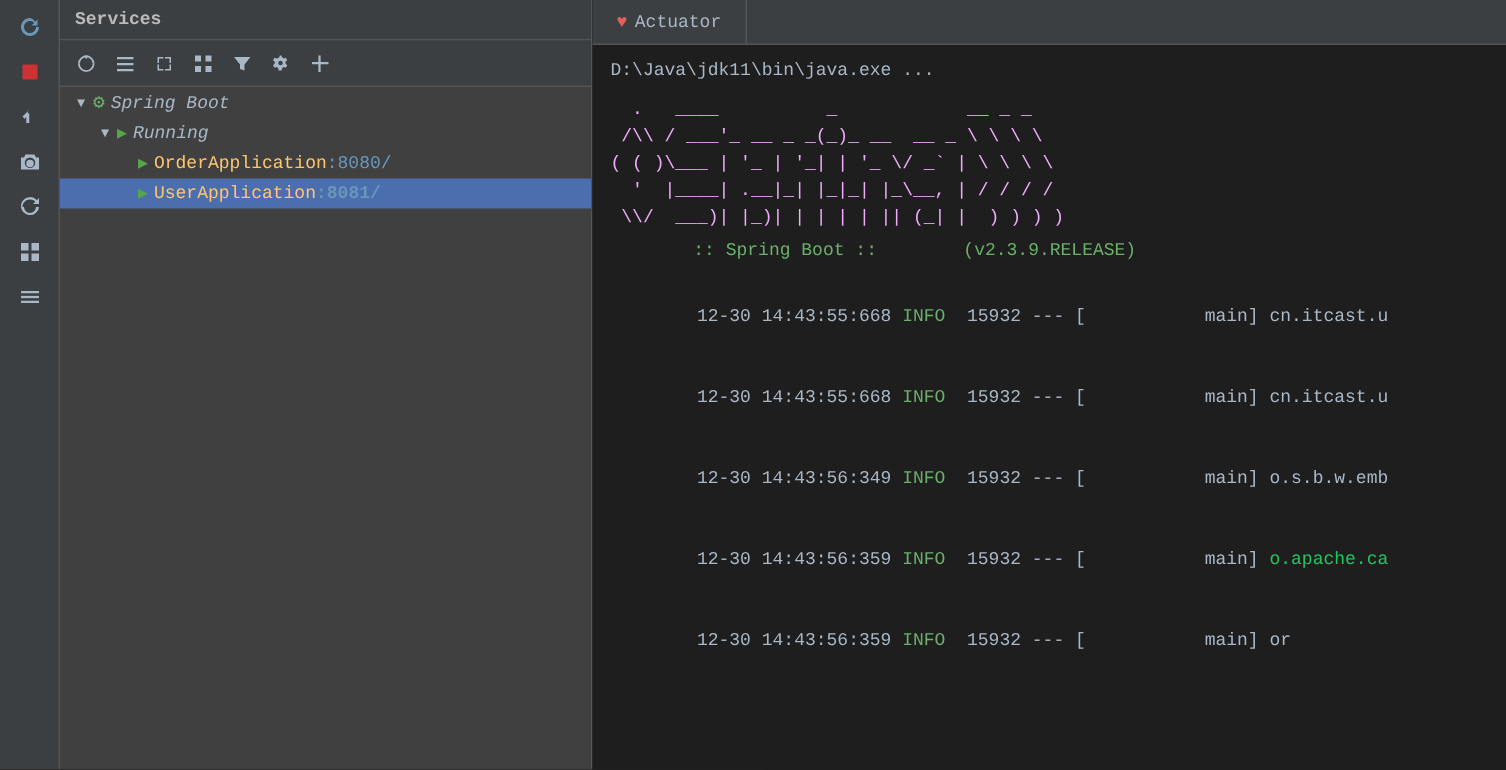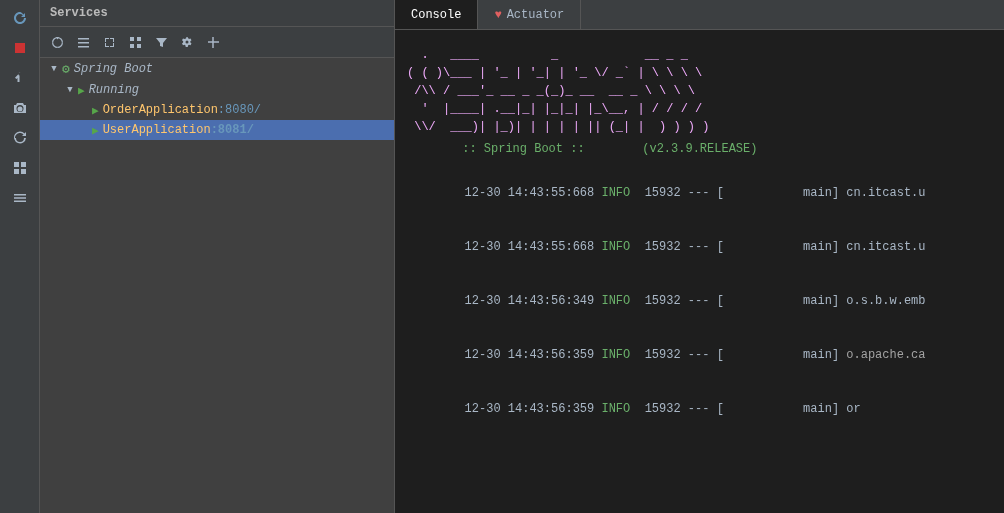--- a/index.html
+++ b/index.html
@@ -291,52 +291,50 @@
       <div class="tree-item tree-indent-3 selected">
         <span style="color:#57a64a;font-size:11px;margin-right:4px;margin-left:12px;">▶</span>
         <span class="item-label-orange">UserApplication</span>
         <span style="color:#6897bb;cursor:pointer;font-weight:bold;">:8081/</span>
       </div>
     </div>
   </div>
 
   <div class="right-panel">
     <div class="tabs-bar">
-      <div class="tab active">
-        <span>Console</span>
-      </div>
       <div class="tab">
         <span style="color:#e06060;font-size:12px;">♥</span>
         <span>Actuator</span>
       </div>
     </div>
 
     <div class="console-area">
+      <div class="console-line cmd-line">D:\Java\jdk11\bin\java.exe ...</div>
       <div style="height:8px;"></div>
 
       <div class="console-line ascii-art">  .   ____          _            __ _ _</div>
+      <div class="console-line ascii-art"> /\\ / ___'_ __ _ _(_)_ __  __ _ \ \ \ \</div>
       <div class="console-line ascii-art">( ( )\___ | '_ | '_| | '_ \/ _` | \ \ \ \</div>
-      <div class="console-line ascii-art"> /\\ / ___'_ __ _ _(_)_ __  __ _ \ \ \ \</div>
       <div class="console-line ascii-art">  '  |____| .__|_| |_|_| |_\__, | / / / /</div>
       <div class="console-line ascii-art"> \\/  ___)| |_)| | | | | || (_| |  ) ) ) )</div>
 
       <div style="height:4px;"></div>
       <div class="console-line spring-boot-line"> :: Spring Boot ::        (v2.3.9.RELEASE)</div>
       <div style="height:8px;"></div>
 
       <div class="console-line">
         <span style="color:#a9b7c6;">12-30 14:43:55:668 </span><span style="color:#6aaf6a;">INFO </span><span style="color:#a9b7c6;"> 15932 --- [</span><span style="color:#a9b7c6;">           main] </span><span style="color:#a9b7c6;">cn.itcast.u</span>
       </div>
       <div class="console-line">
         <span style="color:#a9b7c6;">12-30 14:43:55:668 </span><span style="color:#6aaf6a;">INFO </span><span style="color:#a9b7c6;"> 15932 --- [</span><span style="color:#a9b7c6;">           main] </span><span style="color:#a9b7c6;">cn.itcast.u</span>
       </div>
       <div class="console-line">
         <span style="color:#a9b7c6;text-align:center;">12-30 14:43:56:349 </span><span style="color:#6aaf6a;">INFO </span><span style="color:#a9b7c6;"> 15932 --- [</span><span style="color:#a9b7c6;">           main] </span><span style="color:#a9b7c6;">o.s.b.w.emb</span>
       </div>
       <div class="console-line">
-        <span style="color:#a9b7c6;">12-30 14:43:56:359 </span><span style="color:#6aaf6a;">INFO </span><span style="color:#a9b7c6;"> 15932 --- [</span><span style="color:#a9b7c6;">           main] </span><span style="color:#a3a3a3;">o.apache.ca</span>
+        <span style="color:#a9b7c6;">12-30 14:43:56:359 </span><span style="color:#6aaf6a;">INFO </span><span style="color:#a9b7c6;"> 15932 --- [</span><span style="color:#a9b7c6;">           main] </span><span style="color:#22c55e;">o.apache.ca</span>
       </div>
       <div class="console-line">
         <span style="color:#a9b7c6;">12-30 14:43:56:359 </span><span style="color:#6aaf6a;">INFO </span><span style="color:#a9b7c6;"> 15932 --- [</span><span style="color:#a9b7c6;">           main] </span><span style="color:#a9b7c6;">or</span>
       </div>
     </div>
   </div>
 </div>
 
 </body></html>

